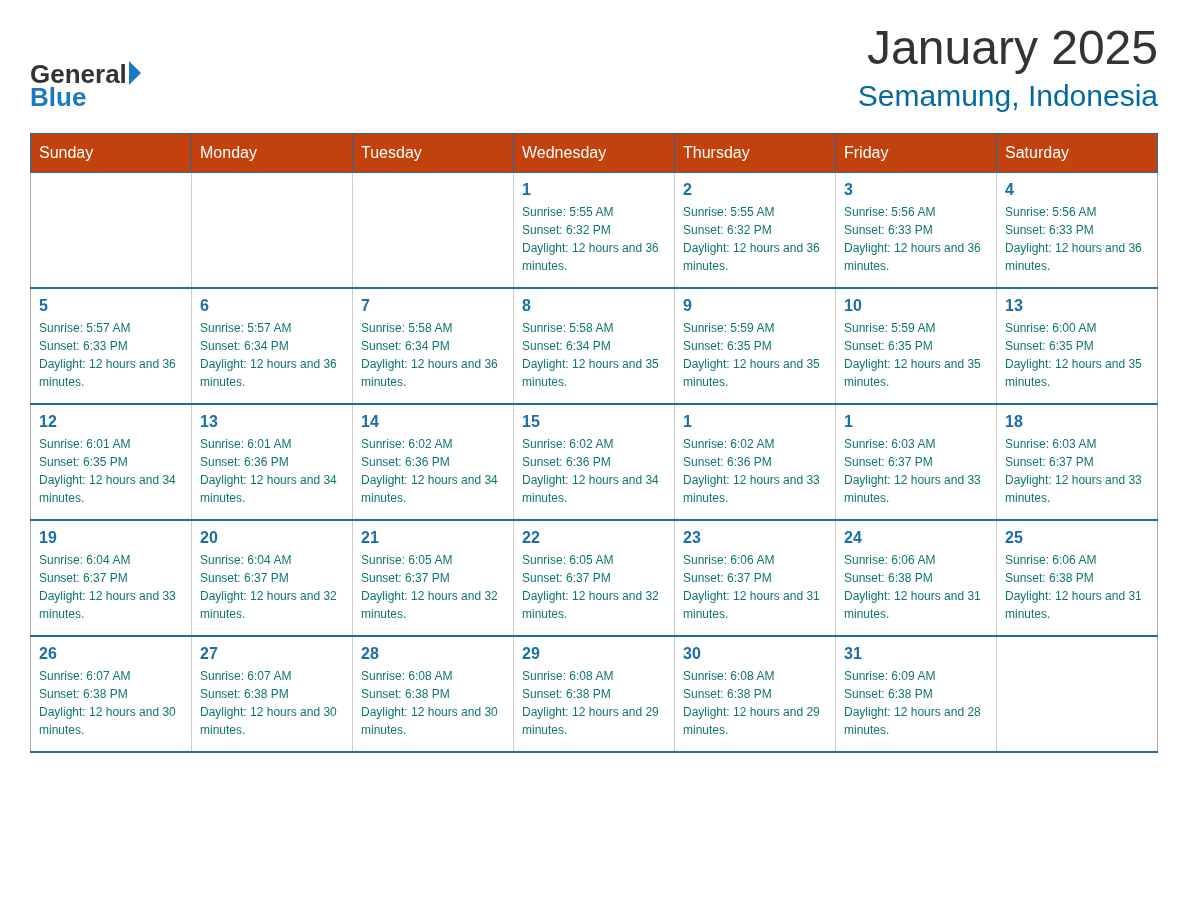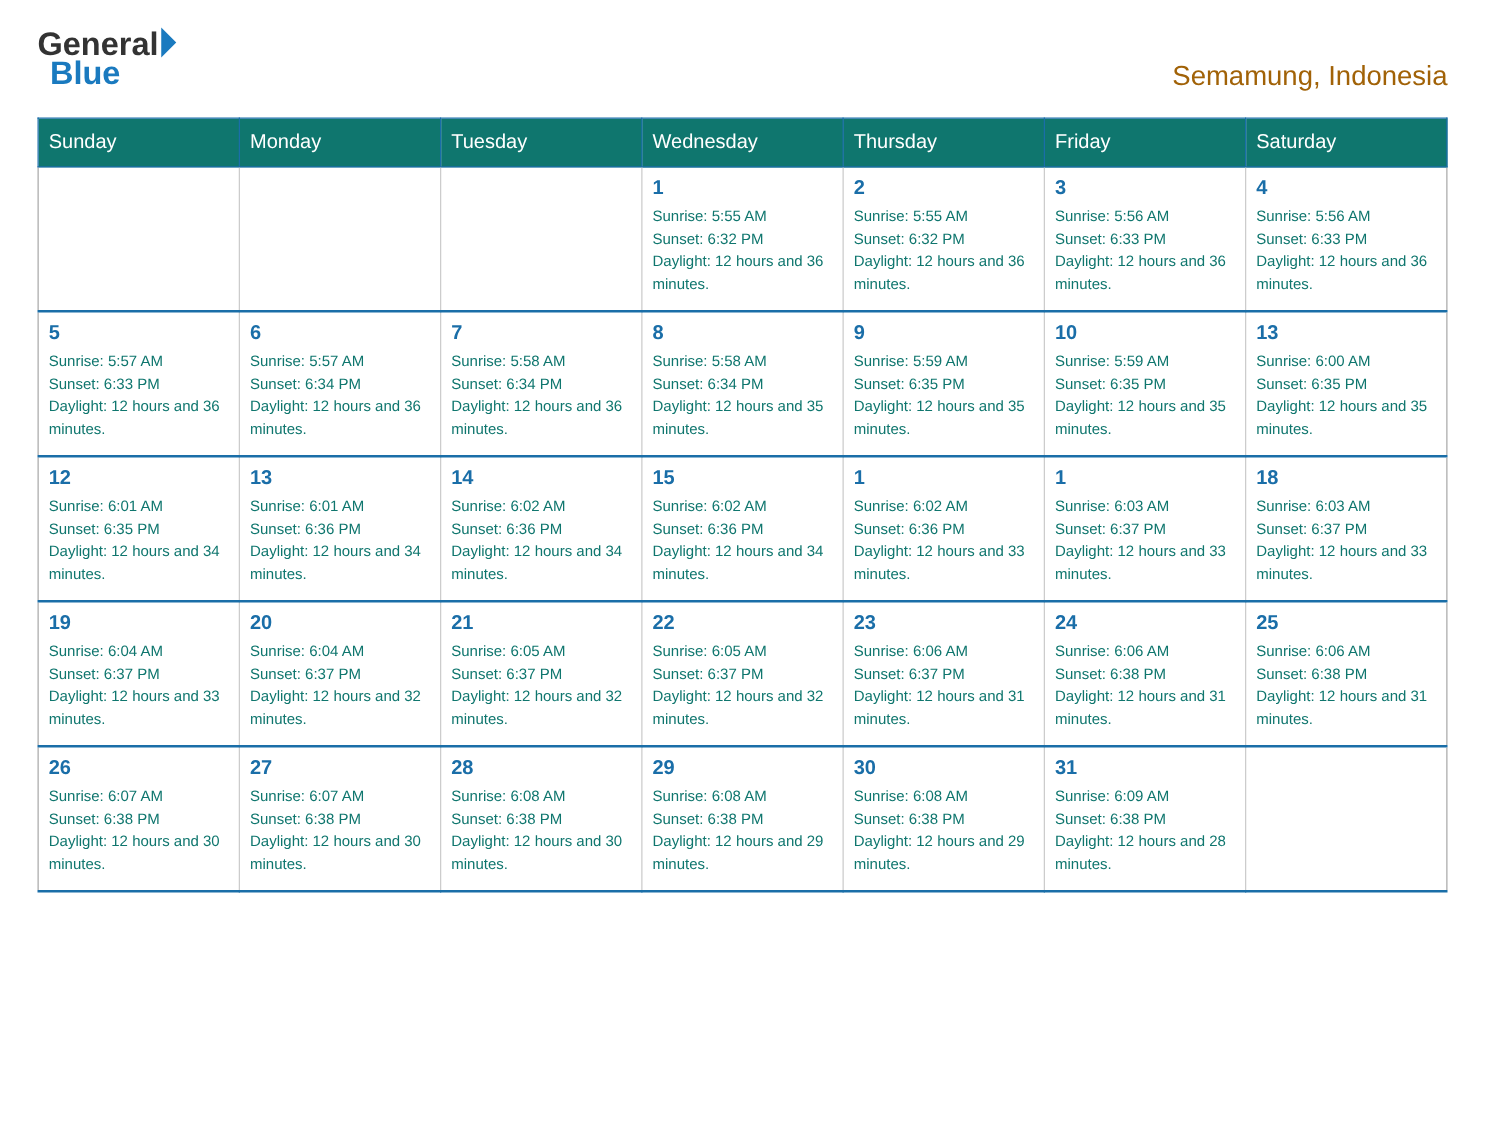--- a/index.html
+++ b/index.html
@@ -43,31 +43,31 @@
     }
     .title-area {
       text-align: right;
     }
     .calendar-title {
       font-size: 48px;
       font-weight: normal;
       color: #333;
     }
     .calendar-subtitle {
-      font-size: 22px;
-      color: #a16207;
-      margin-top: 20px;
+      font-size: 30px;
+      color: #0369a1;
+      margin-top: 4px;
     }
     .calendar-table {
       width: 100%;
       border-collapse: collapse;
       border: 1px solid #aaa;
     }
     .calendar-table thead tr th {
-      background-color: #0f766e;
+      background-color: #c2410c;
       color: #fff;
       font-size: 16px;
       font-weight: normal;
       padding: 10px 8px;
       text-align: left;
       border: 1px solid #1a6ea8;
     }
     .calendar-table tbody tr {
       border-bottom: 2px solid #1a6ea8;
     }
@@ -99,24 +99,25 @@
 </head>
 <body>
 
 <div class="header-area">
   <div class="logo">
     <div style="display:flex; flex-direction:column; align-items:flex-start;">
       <div style="display:flex; align-items:center;">
         <span class="logo-general">General</span>
         <span class="logo-triangle"></span>
       </div>
-      <span class="logo-blue" style="margin-top:-8px; margin-left:10px;">Blue</span>
+      <span class="logo-blue" style="margin-top:-8px; margin-left:0;">Blue</span>
     </div>
   </div>
   <div class="title-area">
+    <div class="calendar-title">January 2025</div>
     <div class="calendar-subtitle">Semamung, Indonesia</div>
   </div>
 </div>
 
 <table class="calendar-table">
   <thead>
     <tr>
     <th>Sunday</th>
         <th>Monday</th>
         <th>Tuesday</th>

